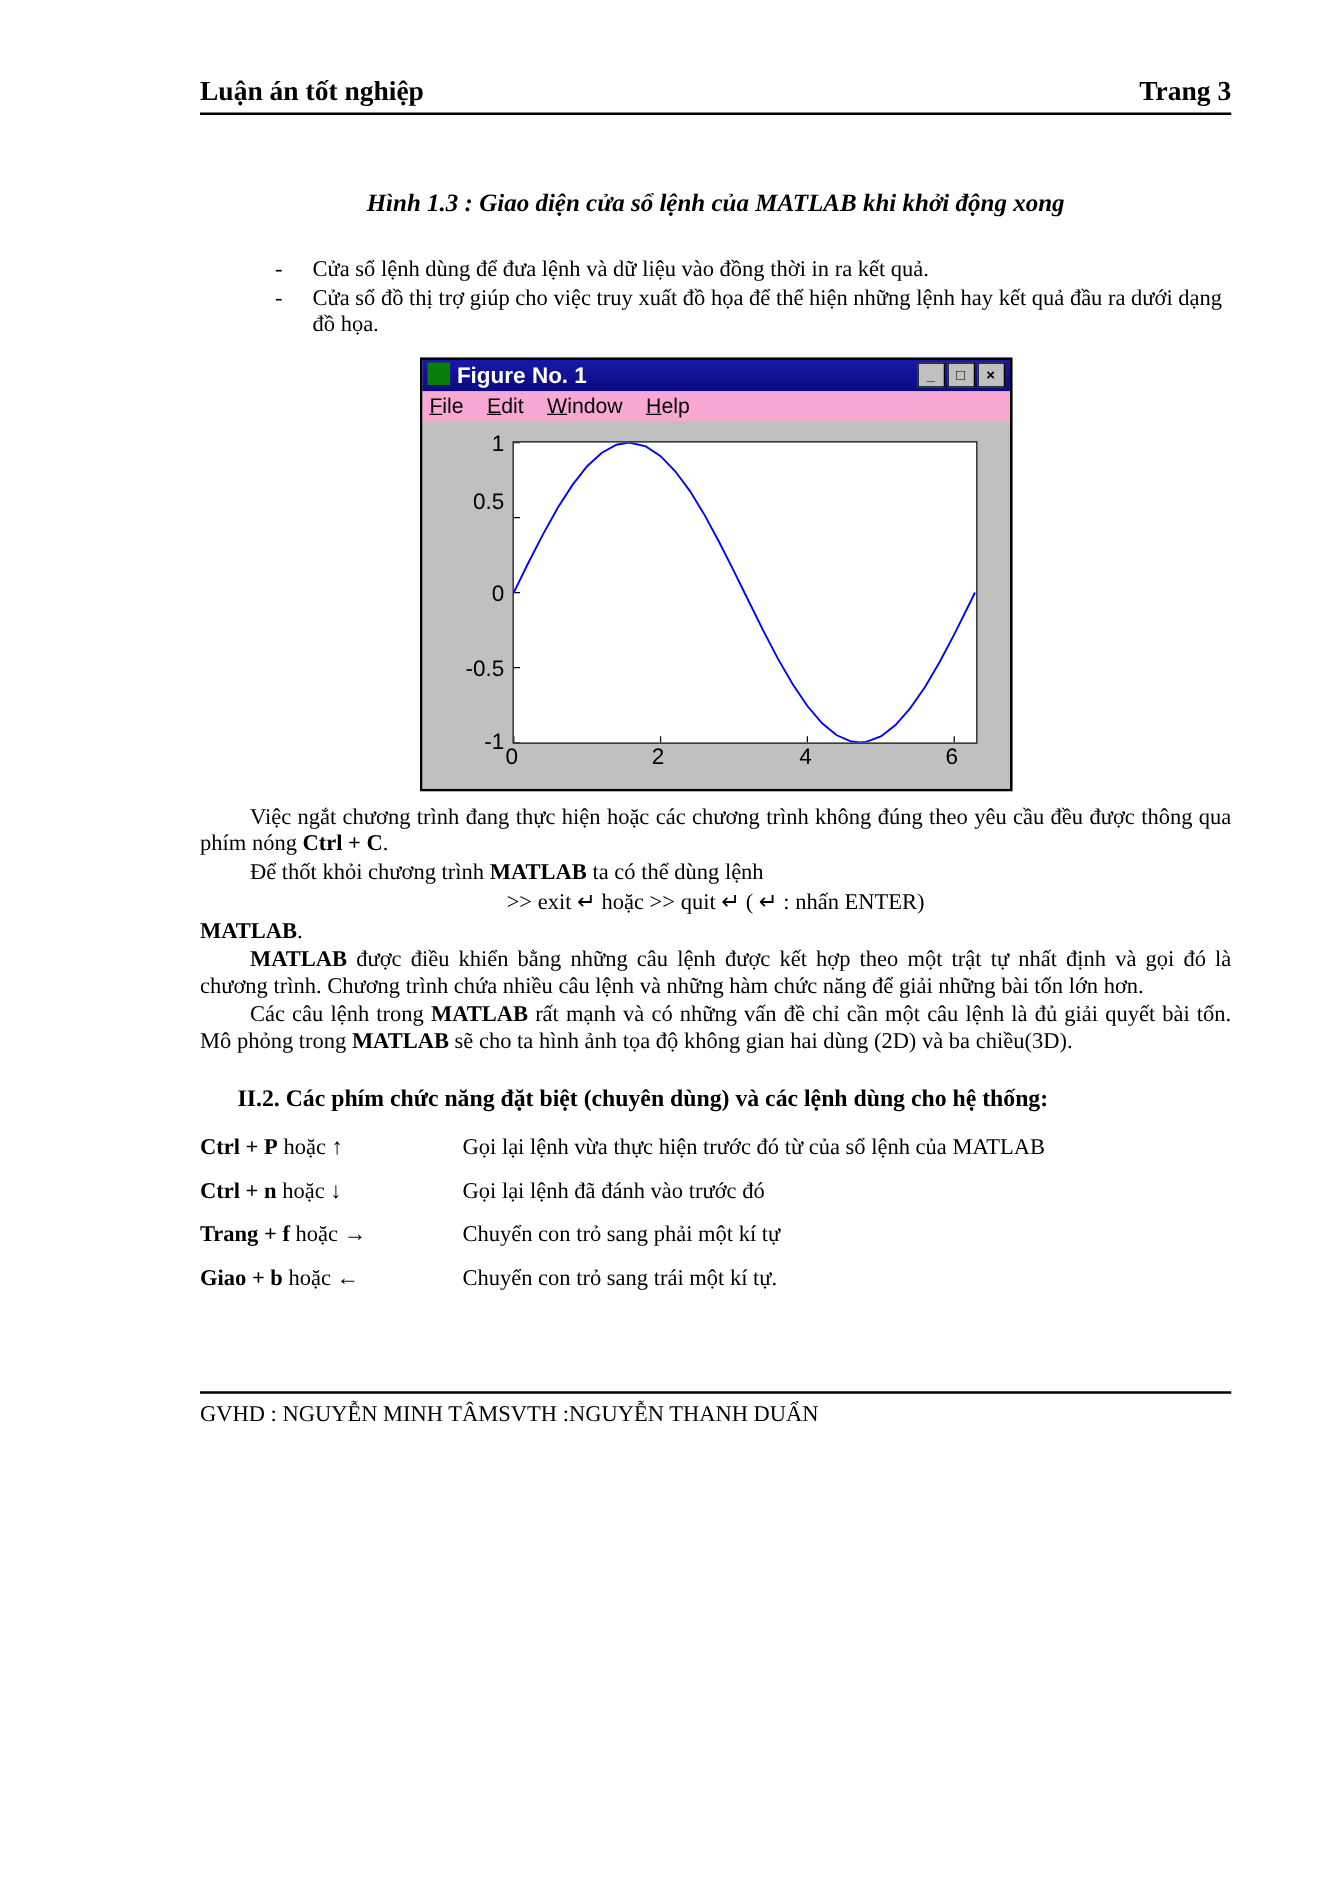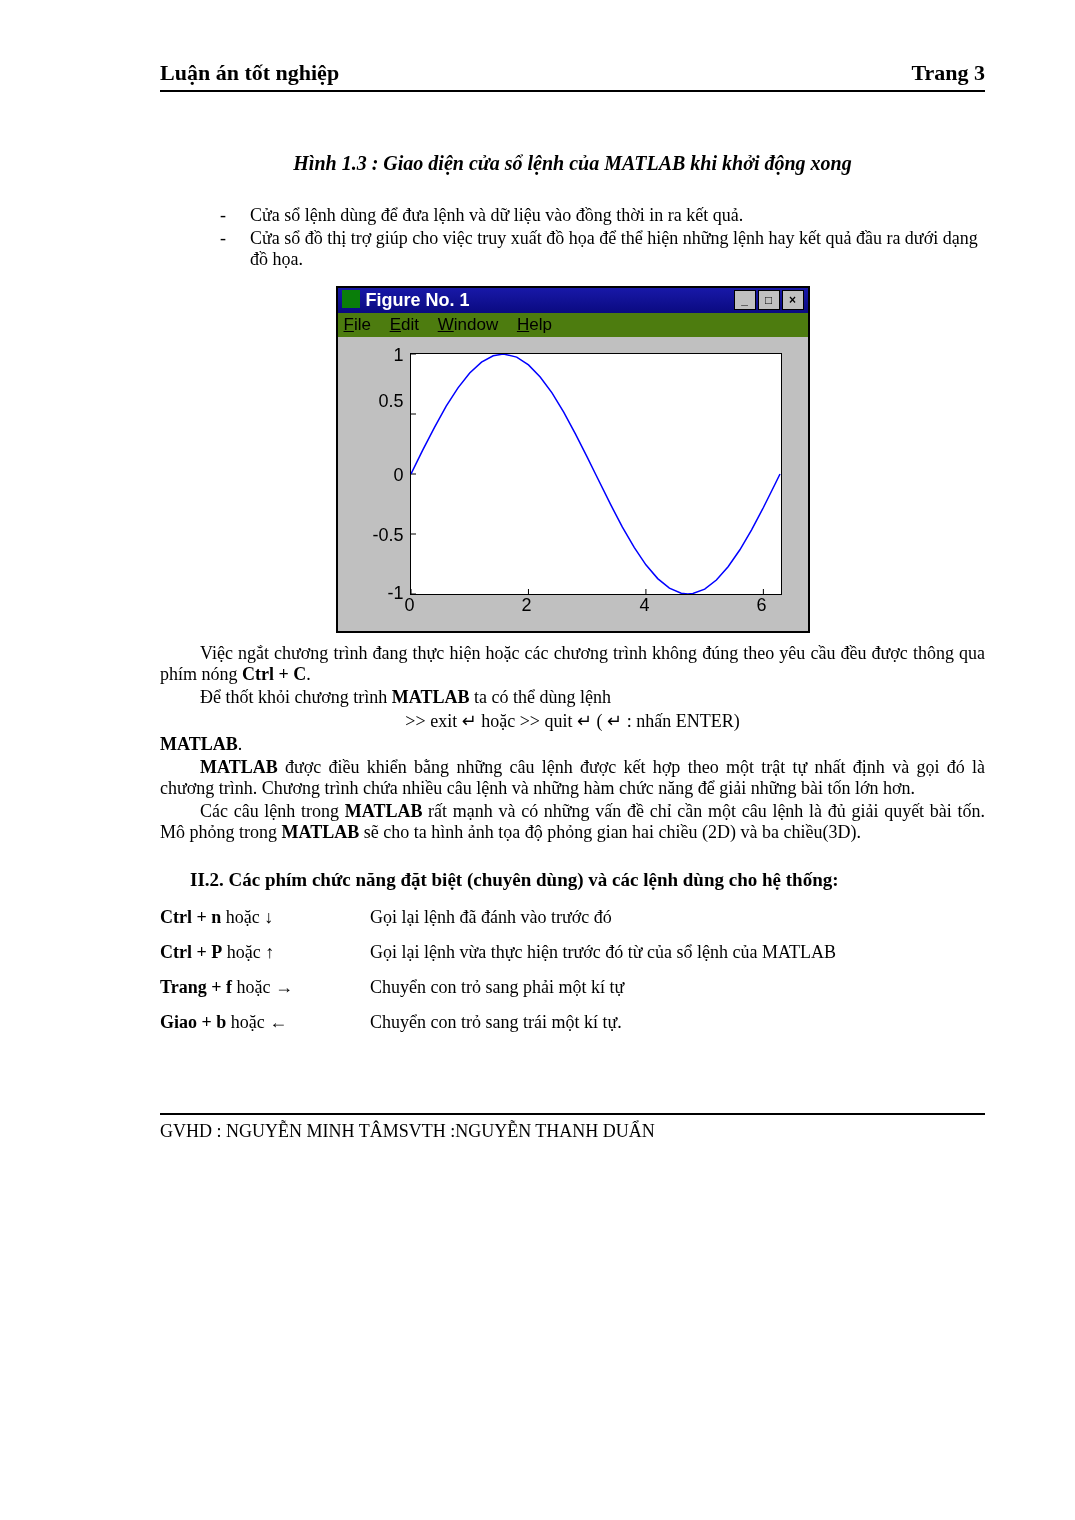--- a/index.html
+++ b/index.html
@@ -63,21 +63,21 @@
   }
   .fig-titlebar .logo {
     width: 18px; height: 18px; background: #0a7e0a; margin-right: 6px; display:inline-block;
   }
   .fig-titlebar .spacer { flex:1; }
   .winbtn {
     width: 20px; height: 18px; background: #c0c0c0; border:1px solid #000; margin-left:2px;
     display:flex;align-items:center;justify-content:center;font-family:Arial; font-size:12px;font-weight:bold;color:#000;
   }
   .fig-menu {
-    background:#4d7c0f;
+    background:#f9a8d4;
     font-family: Tahoma, Arial, sans-serif;
     font-size:17px;
     padding: 2px 6px;
   }
   .fig-menu span { margin-right: 14px; }
   .fig-menu span u { text-decoration: underline; }
   .fig-plot {
     background:#c0c0c0;
     padding: 6px 12px 8px 12px;
   }
@@ -209,33 +209,33 @@
     <span>Để thốt khỏi chương trình </span><b>MATLAB</b><span> ta có thể dùng lệnh</span>
   </p>
   <div class="cmd-line">&gt;&gt; exit ↵ hoặc  &gt;&gt; quit ↵ ( ↵ : nhấn ENTER)</div>
   <p class="para noindent">
     <b>MATLAB</b><span>.</span>
   </p>
   <p class="para">
     <b>MATLAB</b><span> được điều khiển bằng những câu lệnh được kết hợp theo một trật tự nhất định và gọi đó là chương trình. Chương trình chứa nhiều câu lệnh và những hàm chức năng để giải những bài tốn lớn hơn.</span>
   </p>
   <p class="para">
-    <span>Các câu lệnh trong </span><b>MATLAB</b><span> rất mạnh và có những vấn đề chỉ cần một câu lệnh là đủ giải quyết bài tốn. Mô phỏng trong </span><b>MATLAB</b><span> sẽ cho ta hình ảnh tọa độ phỏng gian hai chiều (2D) và ba chiều(3D).</span>
+    <span>Các câu lệnh trong </span><b>MATLAB</b><span> rất mạnh và có những vấn đề chỉ cần một câu lệnh là đủ giải quyết bài tốn. Mô phỏng trong </span><b>MATLAB</b><span> sẽ cho ta hình ảnh tọa độ không gian hai dùng (2D) và ba chiều(3D).</span>
   </p>
 
   <div class="section-h">II.2. Các phím chức năng đặt biệt (chuyên dùng) và các lệnh dùng cho hệ thống:</div>
 
   <div id="shortcuts">
+      <div class="shortcut-row">
+        <span class="sc-key"><b>Ctrl + P</b> hoặc  ↑</span>
+        <span class="sc-desc">Gọi lại lệnh vừa thực hiện trước đó từ của sổ lệnh của MATLAB</span>
+      </div>
       <div class="shortcut-row">
         <span class="sc-key"><b>Ctrl + n</b> hoặc  ↓</span>
         <span class="sc-desc">Gọi lại lệnh đã đánh vào trước đó</span>
-      </div>
-      <div class="shortcut-row">
-        <span class="sc-key"><b>Ctrl + P</b> hoặc  ↑</span>
-        <span class="sc-desc">Gọi lại lệnh vừa thực hiện trước đó từ của sổ lệnh của MATLAB</span>
       </div>
       <div class="shortcut-row">
         <span class="sc-key"><b>Trang + f</b> hoặc  →</span>
         <span class="sc-desc">Chuyển con trỏ sang phải một kí tự</span>
       </div>
       <div class="shortcut-row">
         <span class="sc-key"><b>Giao + b</b> hoặc  ←</span>
         <span class="sc-desc">Chuyển con trỏ sang trái một kí tự.</span>
       </div>
     </div>

